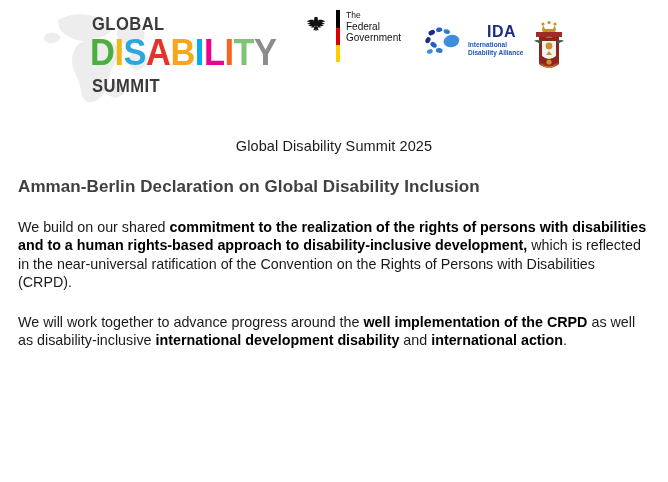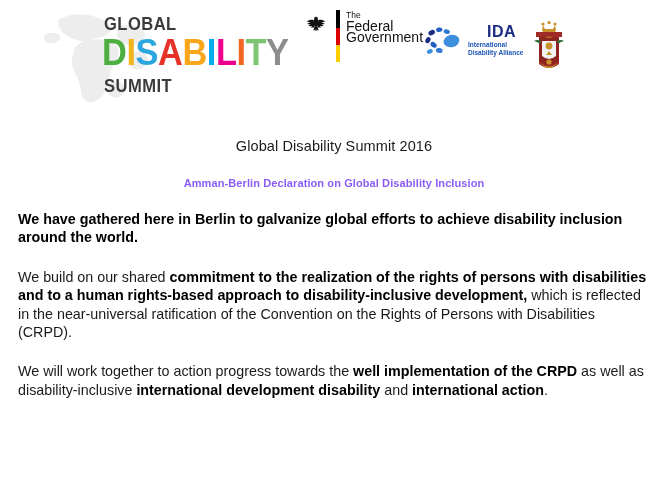--- a/index.html
+++ b/index.html
@@ -25,21 +25,21 @@
     width:270px;height:108px;
   }
   .worldmap{
     position:absolute;
     left:0;top:2px;
     width:160px;height:106px;
     opacity:.5;
   }
   .gds-text{
     position:absolute;
-    left:80px;top:6px;
+    left:68px;top:6px;
     width:210px;height:100px;
   }
   .gds-global{
     position:absolute;left:2px;top:6px;
     font-family:"Liberation Sans",sans-serif;
     font-weight:bold;font-size:18px;
     letter-spacing:.5px;
     color:#3b3b3b;
     transform:scaleX(.92);
     transform-origin:left center;
@@ -76,21 +76,21 @@
     position:absolute;left:31px;top:2px;
     width:4px;height:52px;
     background:linear-gradient(to bottom,#000000 0 34%,#dd0000 34% 67%,#ffce00 67% 100%);
   }
   .fedgov-text{
     position:absolute;left:41px;top:2px;
     font-family:"Liberation Sans",sans-serif;
     font-size:8.5px;line-height:11px;
     color:#111;
   }
-  .fedgov-text .l2{font-size:14px;}
+  .fedgov-text .l2{font-size:10px;}
 
   
   .logo-ida{
     position:absolute;
     left:424px;top:22px;
     width:96px;height:45px;
   }
   .ida-mark{position:absolute;left:0;top:4px;width:38px;height:32px;}
   .ida-name{
     position:absolute;left:44px;top:1px;
@@ -121,24 +121,23 @@
     padding:0 18px;
   }
   .eyebrow{
     text-align:center;
     font-size:14.5px;
     color:#1a1a1a;
     margin:28px 0 0 0;
     letter-spacing:.1px;
   }
   .doc-title{
-    text-align:center;
-    font-size:11px;
+    font-size:17px;
     font-weight:bold;
-    color:#8b5cf6;
+    color:#404040;
     margin:23px 0 0 0;
     letter-spacing:.1px;
   }
   .para{
     font-size:14.3px;
     line-height:18.4px;
     color:#1a1a1a;
     margin:21px 0 0 0;
     text-align:left;
   }
@@ -230,21 +229,20 @@
         <circle cx="21" cy="28" r="3.4"></circle>
         <path d="M21 33 l3 4 h-6z"></path>
       </g>
       <circle cx="21" cy="44" r="2.6" fill="#C9932B"></circle>
       <path d="M12 45 q9 7 18 0 q-9 10 -18 0z" fill="#C9932B"></path>
       <path d="M17 20 q4 -3 8 0 q-4 -1 -8 0z" fill="#C9932B"></path>
     </svg>
   </div>
 
   <div class="doc">
-    <div class="eyebrow">Global Disability Summit 2016</div>
+    <div class="eyebrow">Global Disability Summit 2025</div>
     <h1 class="doc-title">Amman-Berlin Declaration on Global Disability Inclusion</h1>
     <div>
-        <p class="para lead"><b>We have gathered here in Berlin to galvanize global efforts to achieve disability inclusion around the world.</b></p>
         <p class="para"><span>We build on our shared </span><b>commitment to the realization of the rights of persons with disabilities and to a human rights-based approach to disability-inclusive development,</b><span> which is reflected in the near-universal ratification of the Convention on the Rights of Persons with Disabilities (CRPD).</span></p>
-        <p class="para"><span>We will work together to action progress towards the </span><b>well implementation of the CRPD</b><span> as well as disability-inclusive </span><b>international development disability</b><span> and </span><b>international action</b><span>.</span></p>
+        <p class="para"><span>We will work together to advance progress around the </span><b>well implementation of the CRPD</b><span> as well as disability-inclusive </span><b>international development disability</b><span> and </span><b>international action</b><span>.</span></p>
       </div>
   </div>
 </div>
 
 </body></html>

